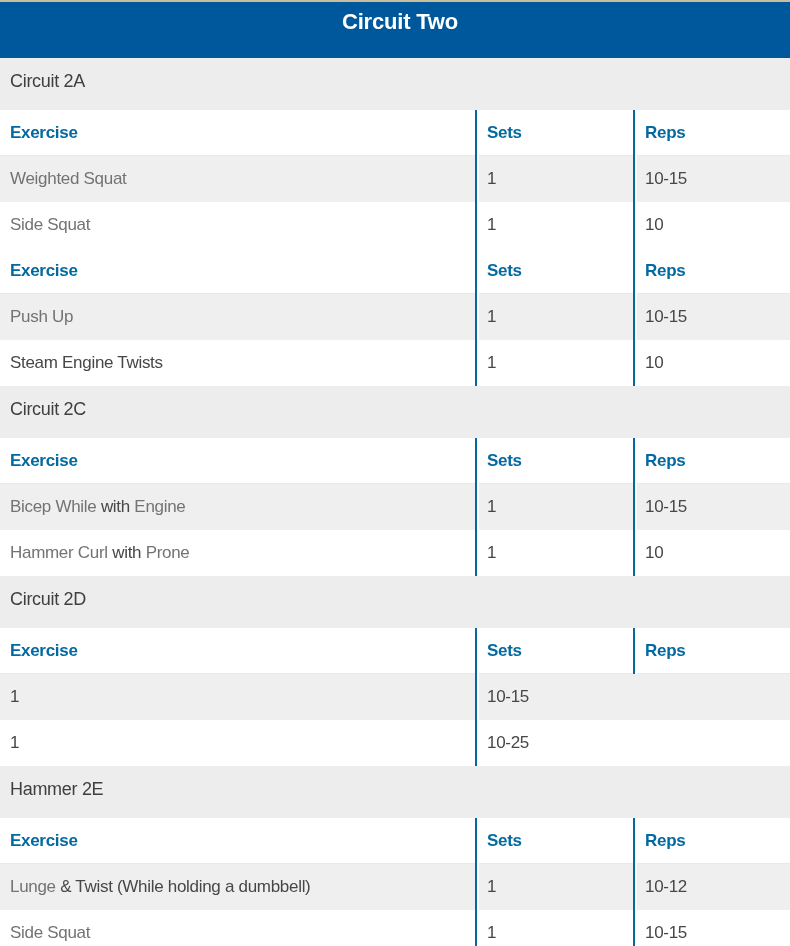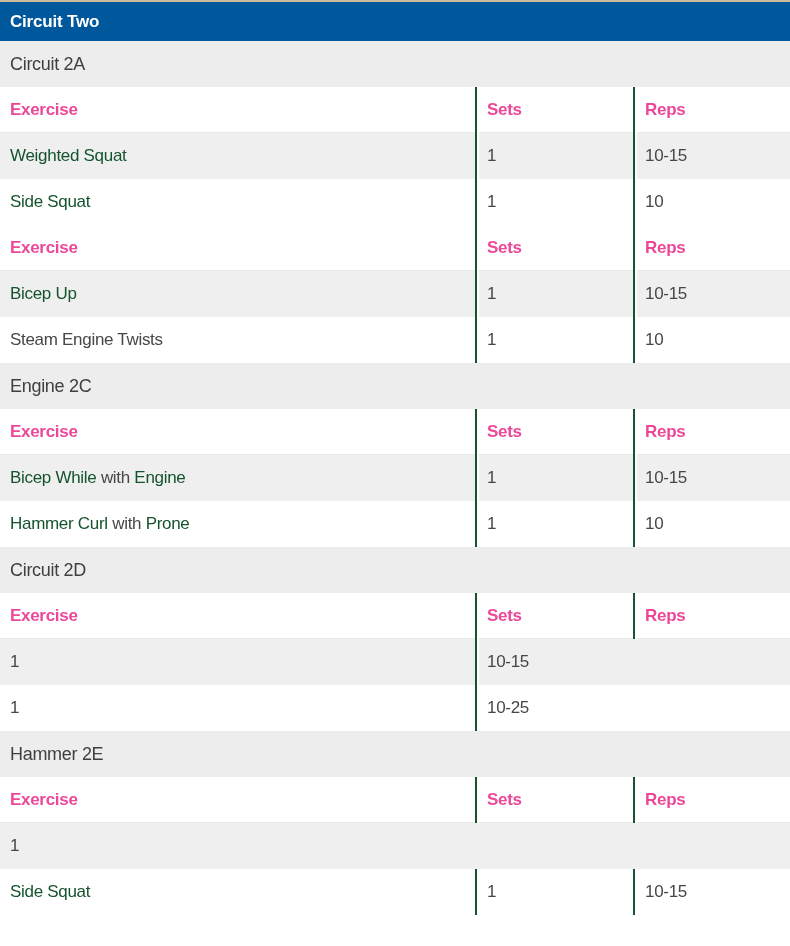--- a/index.html
+++ b/index.html
@@ -11,75 +11,76 @@
     width: 790px;
     height: 946px;
     overflow: hidden;
     background: #ffffff;
   }
   .top-line {
     height: 2px;
     background: #c9bd9e;
   }
   .title-bar {
-    height: 39px;
+    height: 56px;
     background: #00589c;
     color: #ffffff;
-    font-size: 17px;
+    font-size: 22px;
     font-weight: bold;
     letter-spacing: -0.2px;
     line-height: 40px;
     padding-left: 10px;
     box-sizing: border-box;
+    text-align: center;
   }
   .row {
     display: grid;
     grid-template-columns: 475px 158px 157px;
     height: 46px;
     box-sizing: border-box;
   }
   .section-row {
     display: block;
     background: #ededed;
-    height: 46px;
+    height: 52px;
     line-height: 46px;
     padding-left: 10px;
     font-size: 18px;
     letter-spacing: -0.3px;
     color: #3f3f3f;
     box-sizing: border-box;
   }
   .head-row {
     background: #ffffff;
     box-shadow: inset 0 -1px 0 #e9e9e9;
   }
   .head-row .cell {
     font-weight: bold;
-    color: #ec4899;
+    color: #0369a1;
   }
   .cell {
     height: 46px;
     line-height: 46px;
     padding-left: 10px;
     font-size: 17px;
     letter-spacing: -0.3px;
     color: #474747;
     box-sizing: border-box;
     white-space: nowrap;
     overflow: hidden;
   }
   .cell + .cell {
-    border-left: 2px solid #14532d;
+    border-left: 2px solid #0369a1;
     box-shadow: inset 2px 0 0 #ffffff;
   }
   .data-row { background: #ffffff; }
   .data-row.shaded { background: #efefef; }
   .ex-wrap { white-space: pre; }
   a.exercise-link {
-    color: #14532d;
+    color: #737373;
     text-decoration: none;
     cursor: pointer;
   }
 </style>
 </head>
 <body>
 
 <div class="page">
   <div class="top-line"></div>
   <div class="title-bar">
@@ -101,30 +102,30 @@
         <div class="cell"><span class="ex-wrap"><a class="exercise-link">Side Squat</a></span></div>
         <div class="cell">1</div>
         <div class="cell">10</div>
       </div>
       <div class="row head-row">
         <div class="cell">Exercise</div>
         <div class="cell">Sets</div>
         <div class="cell">Reps</div>
       </div>
       <div class="row data-row shaded">
-        <div class="cell"><span class="ex-wrap"><a class="exercise-link">Bicep Up</a></span></div>
+        <div class="cell"><span class="ex-wrap"><a class="exercise-link">Push Up</a></span></div>
         <div class="cell">1</div>
         <div class="cell">10-15</div>
       </div>
       <div class="row data-row">
         <div class="cell"><span class="ex-wrap"><span>Steam Engine Twists</span></span></div>
         <div class="cell">1</div>
         <div class="cell">10</div>
       </div>
-      <div class="section-row">Engine 2C</div>
+      <div class="section-row">Circuit 2C</div>
       <div class="row head-row">
         <div class="cell">Exercise</div>
         <div class="cell">Sets</div>
         <div class="cell">Reps</div>
       </div>
       <div class="row data-row shaded">
         <div class="cell"><span class="ex-wrap"><a class="exercise-link">Bicep While</a><span> with </span><a class="exercise-link">Engine</a></span></div>
         <div class="cell">1</div>
         <div class="cell">10-15</div>
       </div>
@@ -147,21 +148,23 @@
         <div class="cell">1</div>
         <div class="cell">10-25</div>
       </div>
       <div class="section-row">Hammer 2E</div>
       <div class="row head-row">
         <div class="cell">Exercise</div>
         <div class="cell">Sets</div>
         <div class="cell">Reps</div>
       </div>
       <div class="row data-row shaded">
+        <div class="cell"><span class="ex-wrap"><a class="exercise-link">Lunge</a><span> &amp; Twist (While holding a dumbbell)</span></span></div>
         <div class="cell">1</div>
+        <div class="cell">10-12</div>
       </div>
       <div class="row data-row">
         <div class="cell"><span class="ex-wrap"><a class="exercise-link">Side Squat</a></span></div>
         <div class="cell">1</div>
         <div class="cell">10-15</div>
       </div>
     </div>
 </div>
 
 </body></html>

